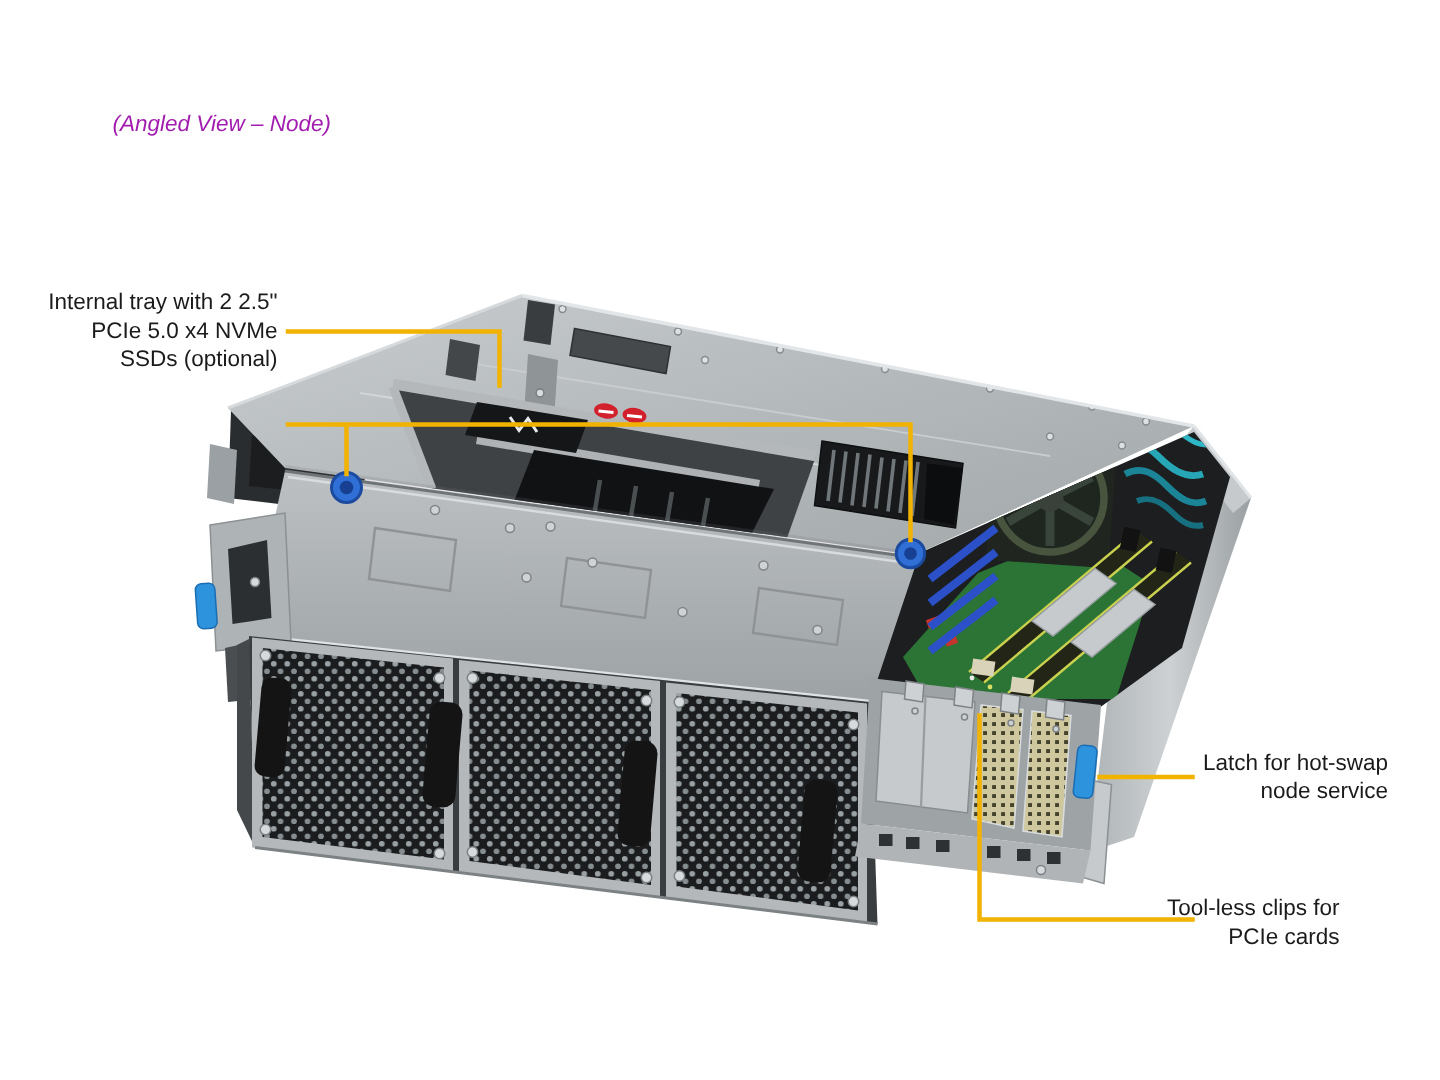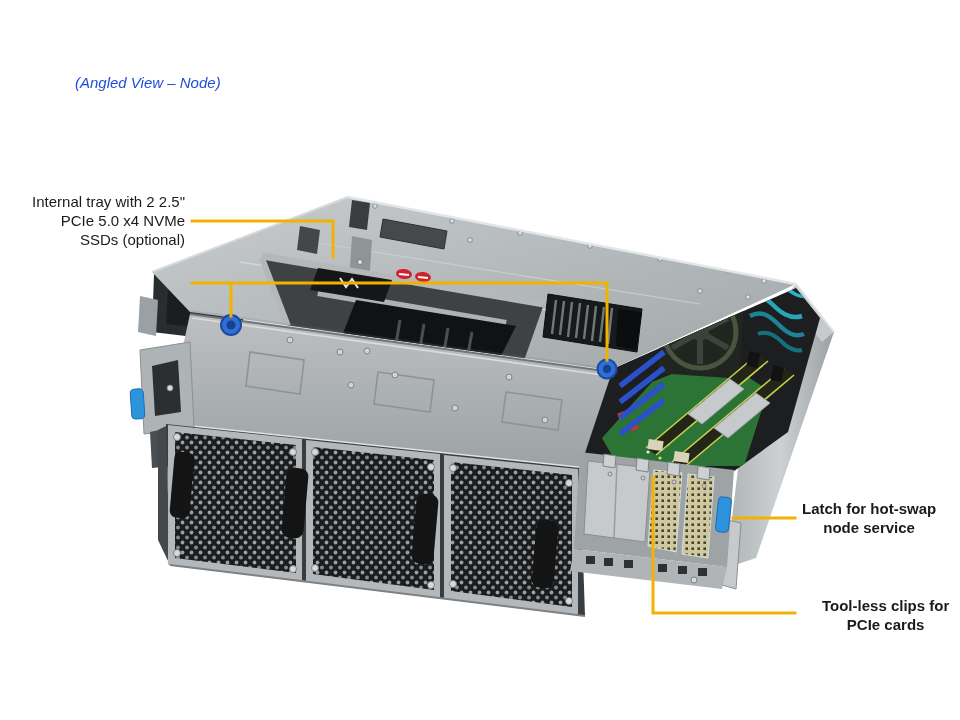--- a/index.html
+++ b/index.html
@@ -1,22 +1,22 @@
 <!DOCTYPE html>
 <html><head>
 <meta charset="utf-8">
 <style>
   html,body{margin:0;padding:0;background:#ffffff;}
   #stage{position:relative;width:960px;height:720px;background:#ffffff;overflow:hidden;
          font-family:"Liberation Sans",sans-serif;}
   .callout-label{position:absolute;font-size:15px;line-height:19px;color:#1b1b1b;
                  white-space:pre-line;}
   .align-right{text-align:right;}
-  .align-left{text-align:center;font-weight:bold;}
-  #figure-title{position:absolute;left:75px;top:74px;font-size:15px;font-style:italic;color:#1d4ed8;}
+  .align-left{text-align:right;}
+  #figure-title{position:absolute;left:75px;top:74px;font-size:15px;font-style:italic;color:#a21caf;}
   svg{position:absolute;left:0;top:0;}
 </style>
 </head>
 <body>
 
 <div id="stage">
 
   <div id="figure-title">(Angled View – Node)</div>
 
   <svg width="960" height="720" viewBox="0 0 960 720">
@@ -313,15 +313,15 @@
       <line class="callout-line" x1="733" y1="518" x2="795" y2="518" stroke="#F2B200"></line>
       <polyline class="callout-line" points="653,477 653,613 795,613" stroke="#F2B200"></polyline>
     </g>
   </svg>
 
   <div class="callout-label align-right" style="right:775px;top:192px;">Internal tray with 2 2.5"
 PCIe 5.0 x4 NVMe
 SSDs (optional)</div>
   <div class="callout-label align-left" style="left:802px;top:499px;">Latch for hot-swap
 node service</div>
-  <div class="callout-label align-left" style="left:778px;top:596px;margin-left:44px;">Tool-less clips for
+  <div class="callout-label align-left" style="left:778px;top:596px;">Tool-less clips for
 PCIe cards</div>
 </div>
 
 </body></html>

